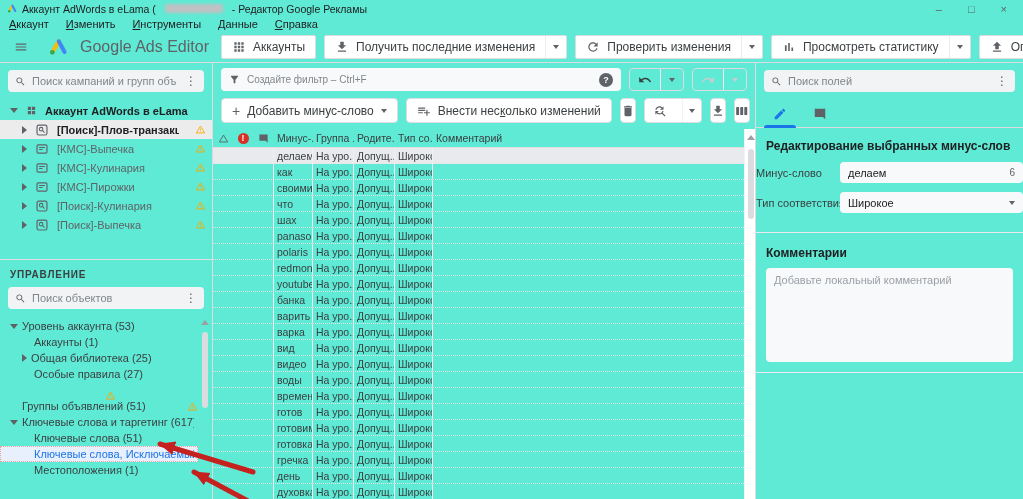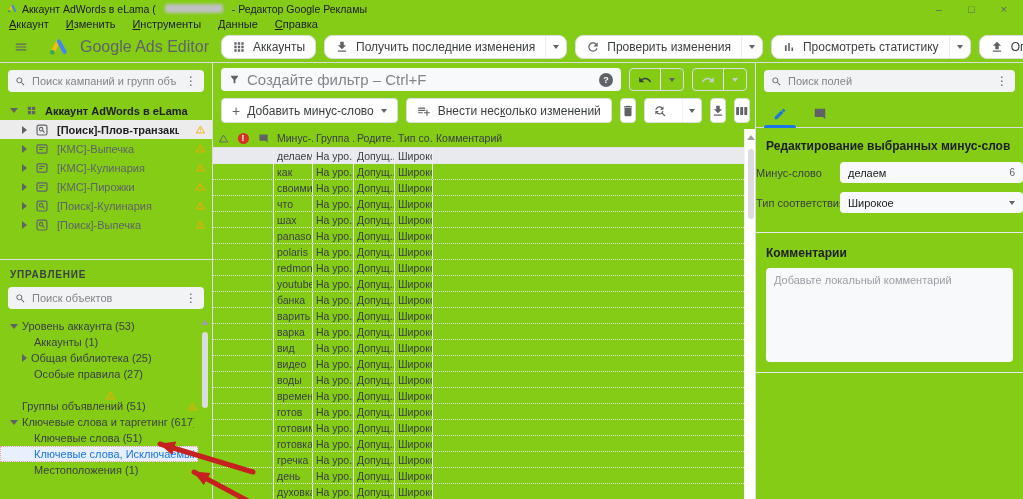--- a/index.html
+++ b/index.html
@@ -1,36 +1,36 @@
 <!DOCTYPE html>
 <html><head>
 <meta charset="utf-8">
 <style>
   *{box-sizing:border-box;margin:0;padding:0}
   html,body{width:1023px;height:499px}
   body{font-family:"Liberation Sans","DejaVu Sans",sans-serif;background:#fff}
-  .window{position:relative;width:1023px;height:499px;background:#84cc16;overflow:hidden;color:#3c4043}
+  .window{position:relative;width:1023px;height:499px;background:#5eead4;overflow:hidden;color:#3c4043}
 
   
   .titlebar{height:16px;display:flex;align-items:center;padding:1px 10px 0 6px;font-size:10.5px;color:#202124;gap:5px}
   .redacted{width:58px;height:9px;background:#bfc1c3;border-radius:2px;filter:blur(1.5px);margin:0 4px}
   .win-controls{margin-left:auto;display:flex;gap:26px;color:#5f6368;font-size:11px;padding-right:6px}
   .win-controls span{cursor:default;line-height:14px}
 
   
   .menubar{height:16px;display:flex;gap:17px;padding:0 9px;font-size:11px;color:#202124;align-items:center}
   .menubar u{text-decoration:underline}
 
   
   .app-toolbar{height:31px;border-bottom:1px solid #dadce0;display:flex;align-items:center;padding:0 0 0 8px;gap:6px;overflow:hidden}
   .hamb{display:flex;align-items:center;padding:0 6px}
   .logo-ads{margin-left:6px}
   .product-name{font-size:16px;color:#5f6368;margin-left:6px;white-space:nowrap}
   .tb-spacer{flex:1}
-  .tb-btn{display:flex;align-items:flex-end;height:24px;border:1px solid #dadce0;border-radius:8px;background:#fff;font-size:12px;color:#3c4043;white-space:nowrap;flex-shrink:0}
+  .tb-btn{display:flex;align-items:flex-end;height:24px;border:1px solid #dadce0;border-radius:2px;background:#fff;font-size:12px;color:#3c4043;white-space:nowrap;flex-shrink:0}
   .tb-main{display:flex;align-items:center;gap:7px;padding:0 10px;height:100%}
   .tb-caret{padding:0 7px;border-left:1px solid #ebedef;height:100%;display:flex;align-items:center}
   .ic{width:14px;height:14px;flex-shrink:0}
   .ic.sm{width:11px;height:11px}
 
   
   .main{display:flex;height:436px}
   .left-panel{width:213px;border-right:1px solid #dadce0;display:flex;flex-direction:column;flex-shrink:0}
   .center-panel{flex:1;display:flex;flex-direction:column;min-width:0;border-right:1px solid #dadce0}
   .right-panel{width:267px;display:flex;flex-direction:column;flex-shrink:0}
@@ -61,21 +61,21 @@
   .mrow .grow{flex:1}
   .mrow.bold{font-weight:bold}
   .mrow.sel{background:#e8f0fe;color:#1a73e8;outline:1px dotted #eea29a;outline-offset:-1px}
   .vscroll{position:absolute;right:2px;top:0;bottom:2px;width:10px}
   .vs-up{position:absolute;top:2px;left:1px;width:0;height:0;border-left:4px solid transparent;border-right:4px solid transparent;border-bottom:5px solid #9aa0a6}
   .vs-thumb{position:absolute;top:14px;left:2px;width:6px;height:76px;background:#dadce0;border-radius:3px}
 
   
   .filter-row{display:flex;align-items:center;padding:5px 8px 4px;gap:8px}
   .filter-box{flex:1;height:23px;background:#f8f9fa;border-radius:4px;display:flex;align-items:center;gap:7px;padding:0 8px;min-width:0}
-  .filter-box .ph{color:#80868b;font-size:15px;flex:1;white-space:nowrap;overflow:hidden}
+  .filter-box .ph{color:#80868b;font-size:10px;flex:1;white-space:nowrap;overflow:hidden}
   .help-c{width:14px;height:14px;border-radius:50%;background:#5f6368;color:#fff;font-size:9px;display:flex;align-items:center;justify-content:center;font-weight:bold;flex-shrink:0}
   .ur-group{display:flex;border:1px solid #dadce0;border-radius:4px;height:23px;align-items:center;flex-shrink:0}
   .ur-group .seg{padding:0 8px;display:flex;align-items:center;height:100%;gap:2px}
   .ur-group .seg + .seg{border-left:1px solid #f1f3f4}
   .cdd{width:0;height:0;border-left:3.5px solid transparent;border-right:3.5px solid transparent;border-top:4px solid #5f6368}
   .cdd.dis{border-top-color:#c9cdd1}
 
   .action-row{display:flex;align-items:center;padding:3px 8px 6px;gap:8px}
   .a-btn{height:25px;border:1px solid #dadce0;border-radius:4px;display:flex;align-items:center;padding:0 10px;gap:7px;font-size:12px;color:#3c4043;background:#fff;white-space:nowrap}
   .a-btn u{text-decoration:underline}

